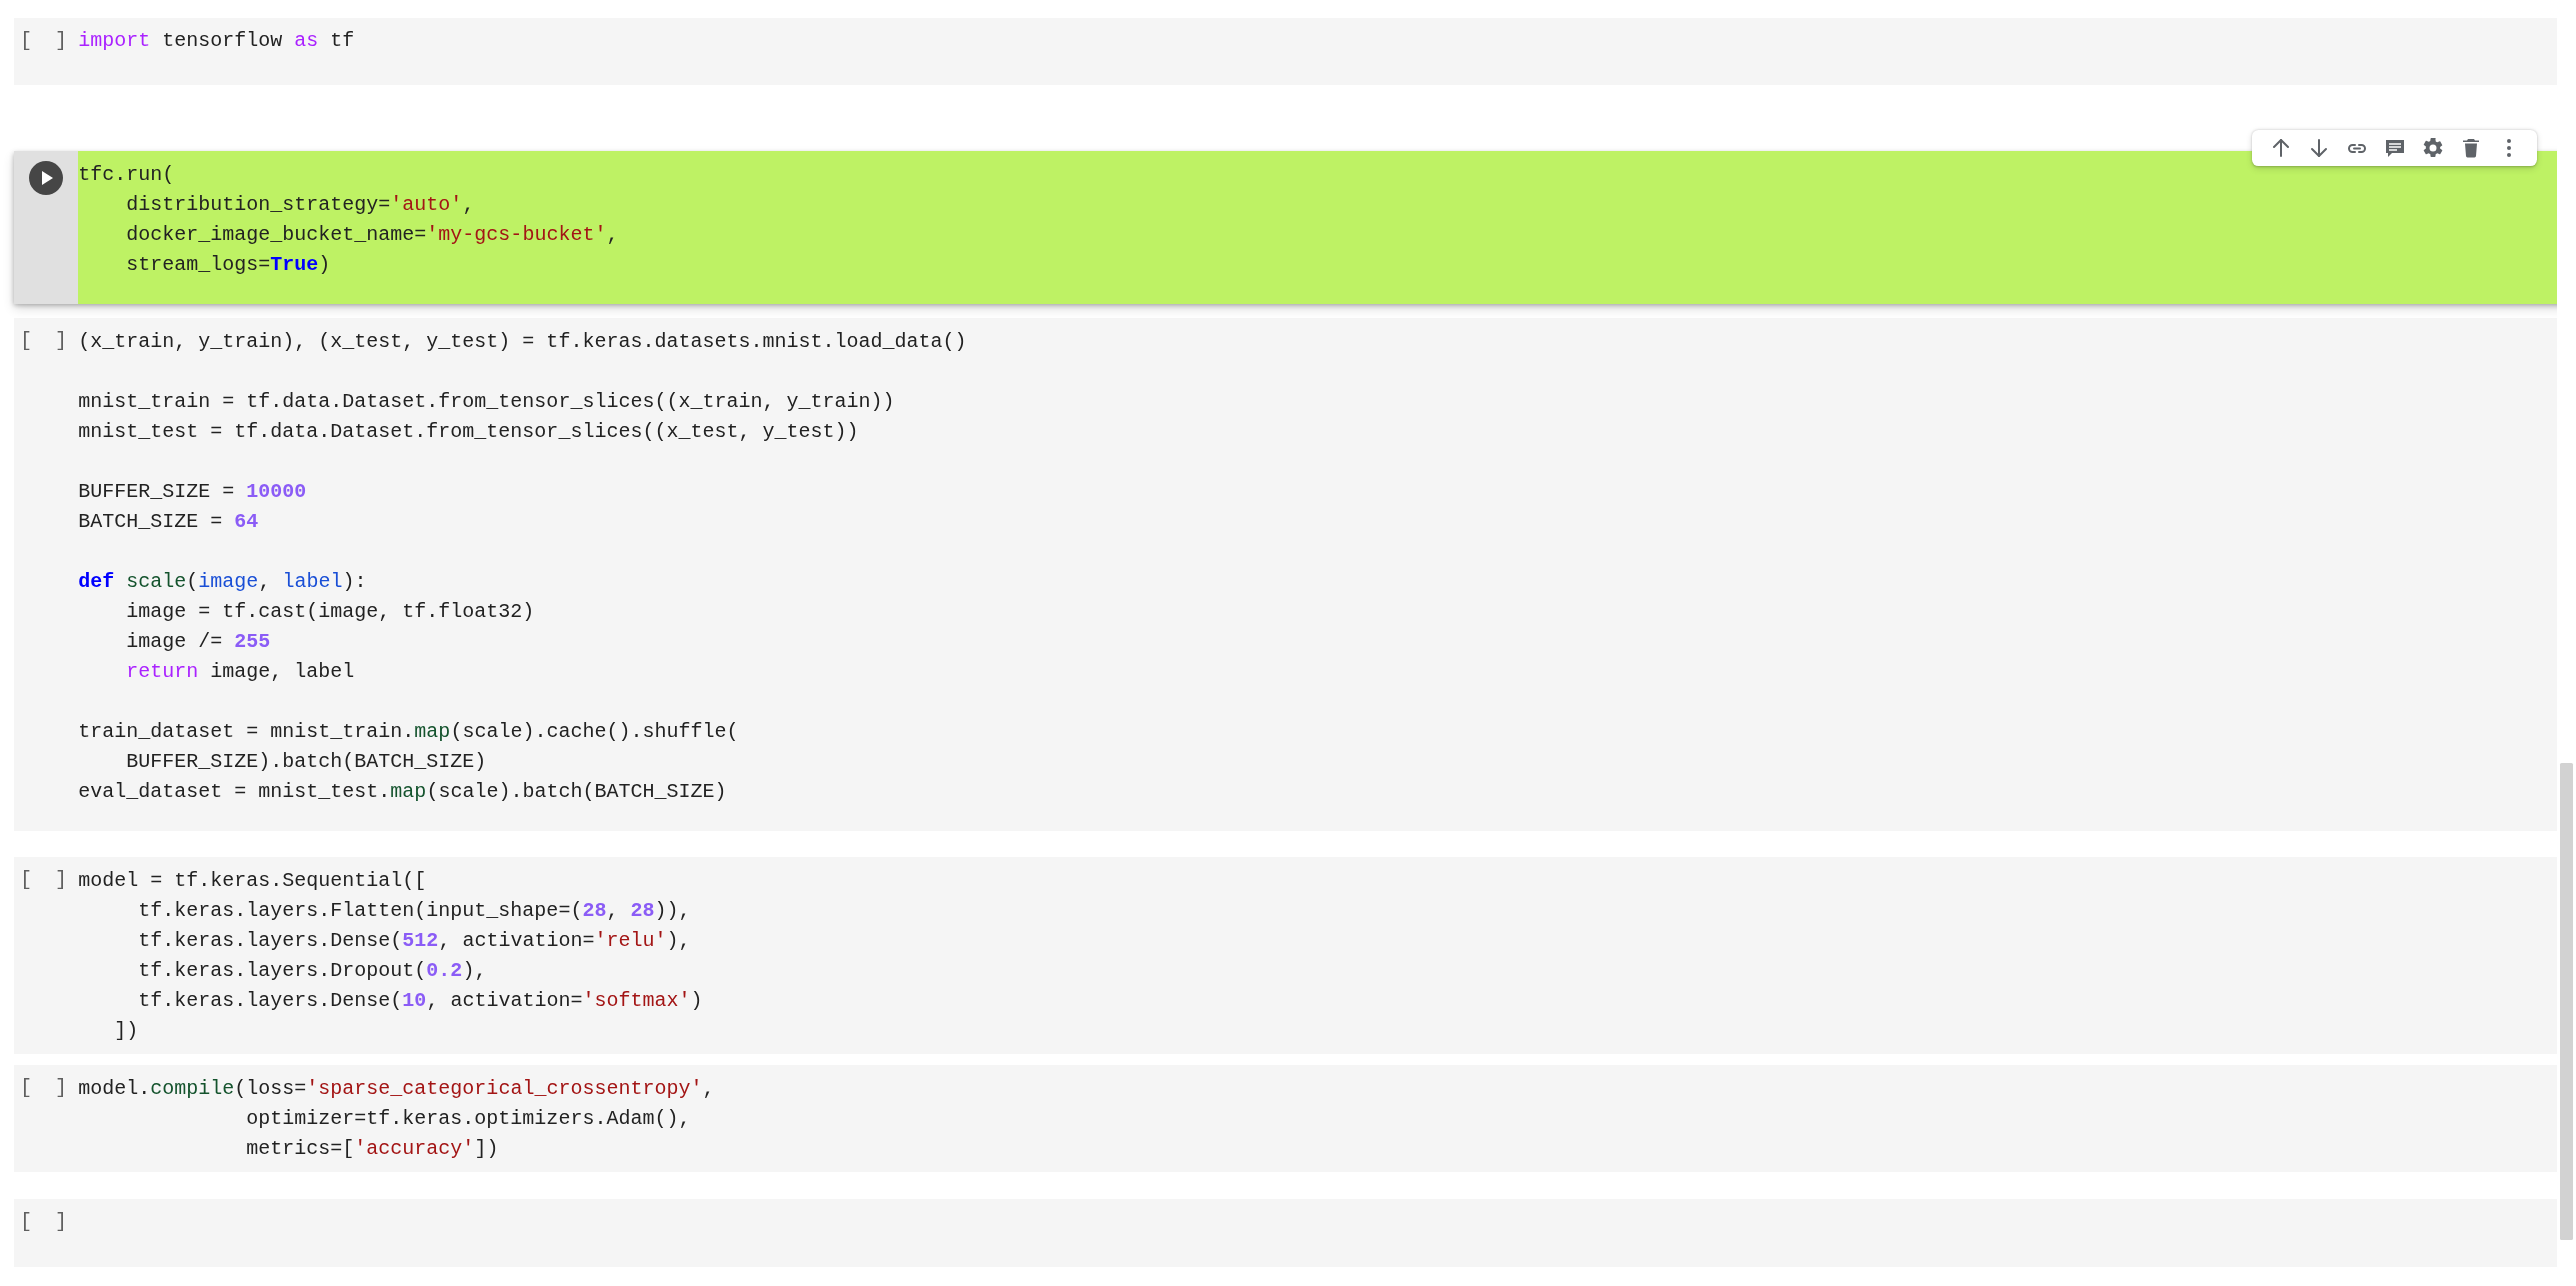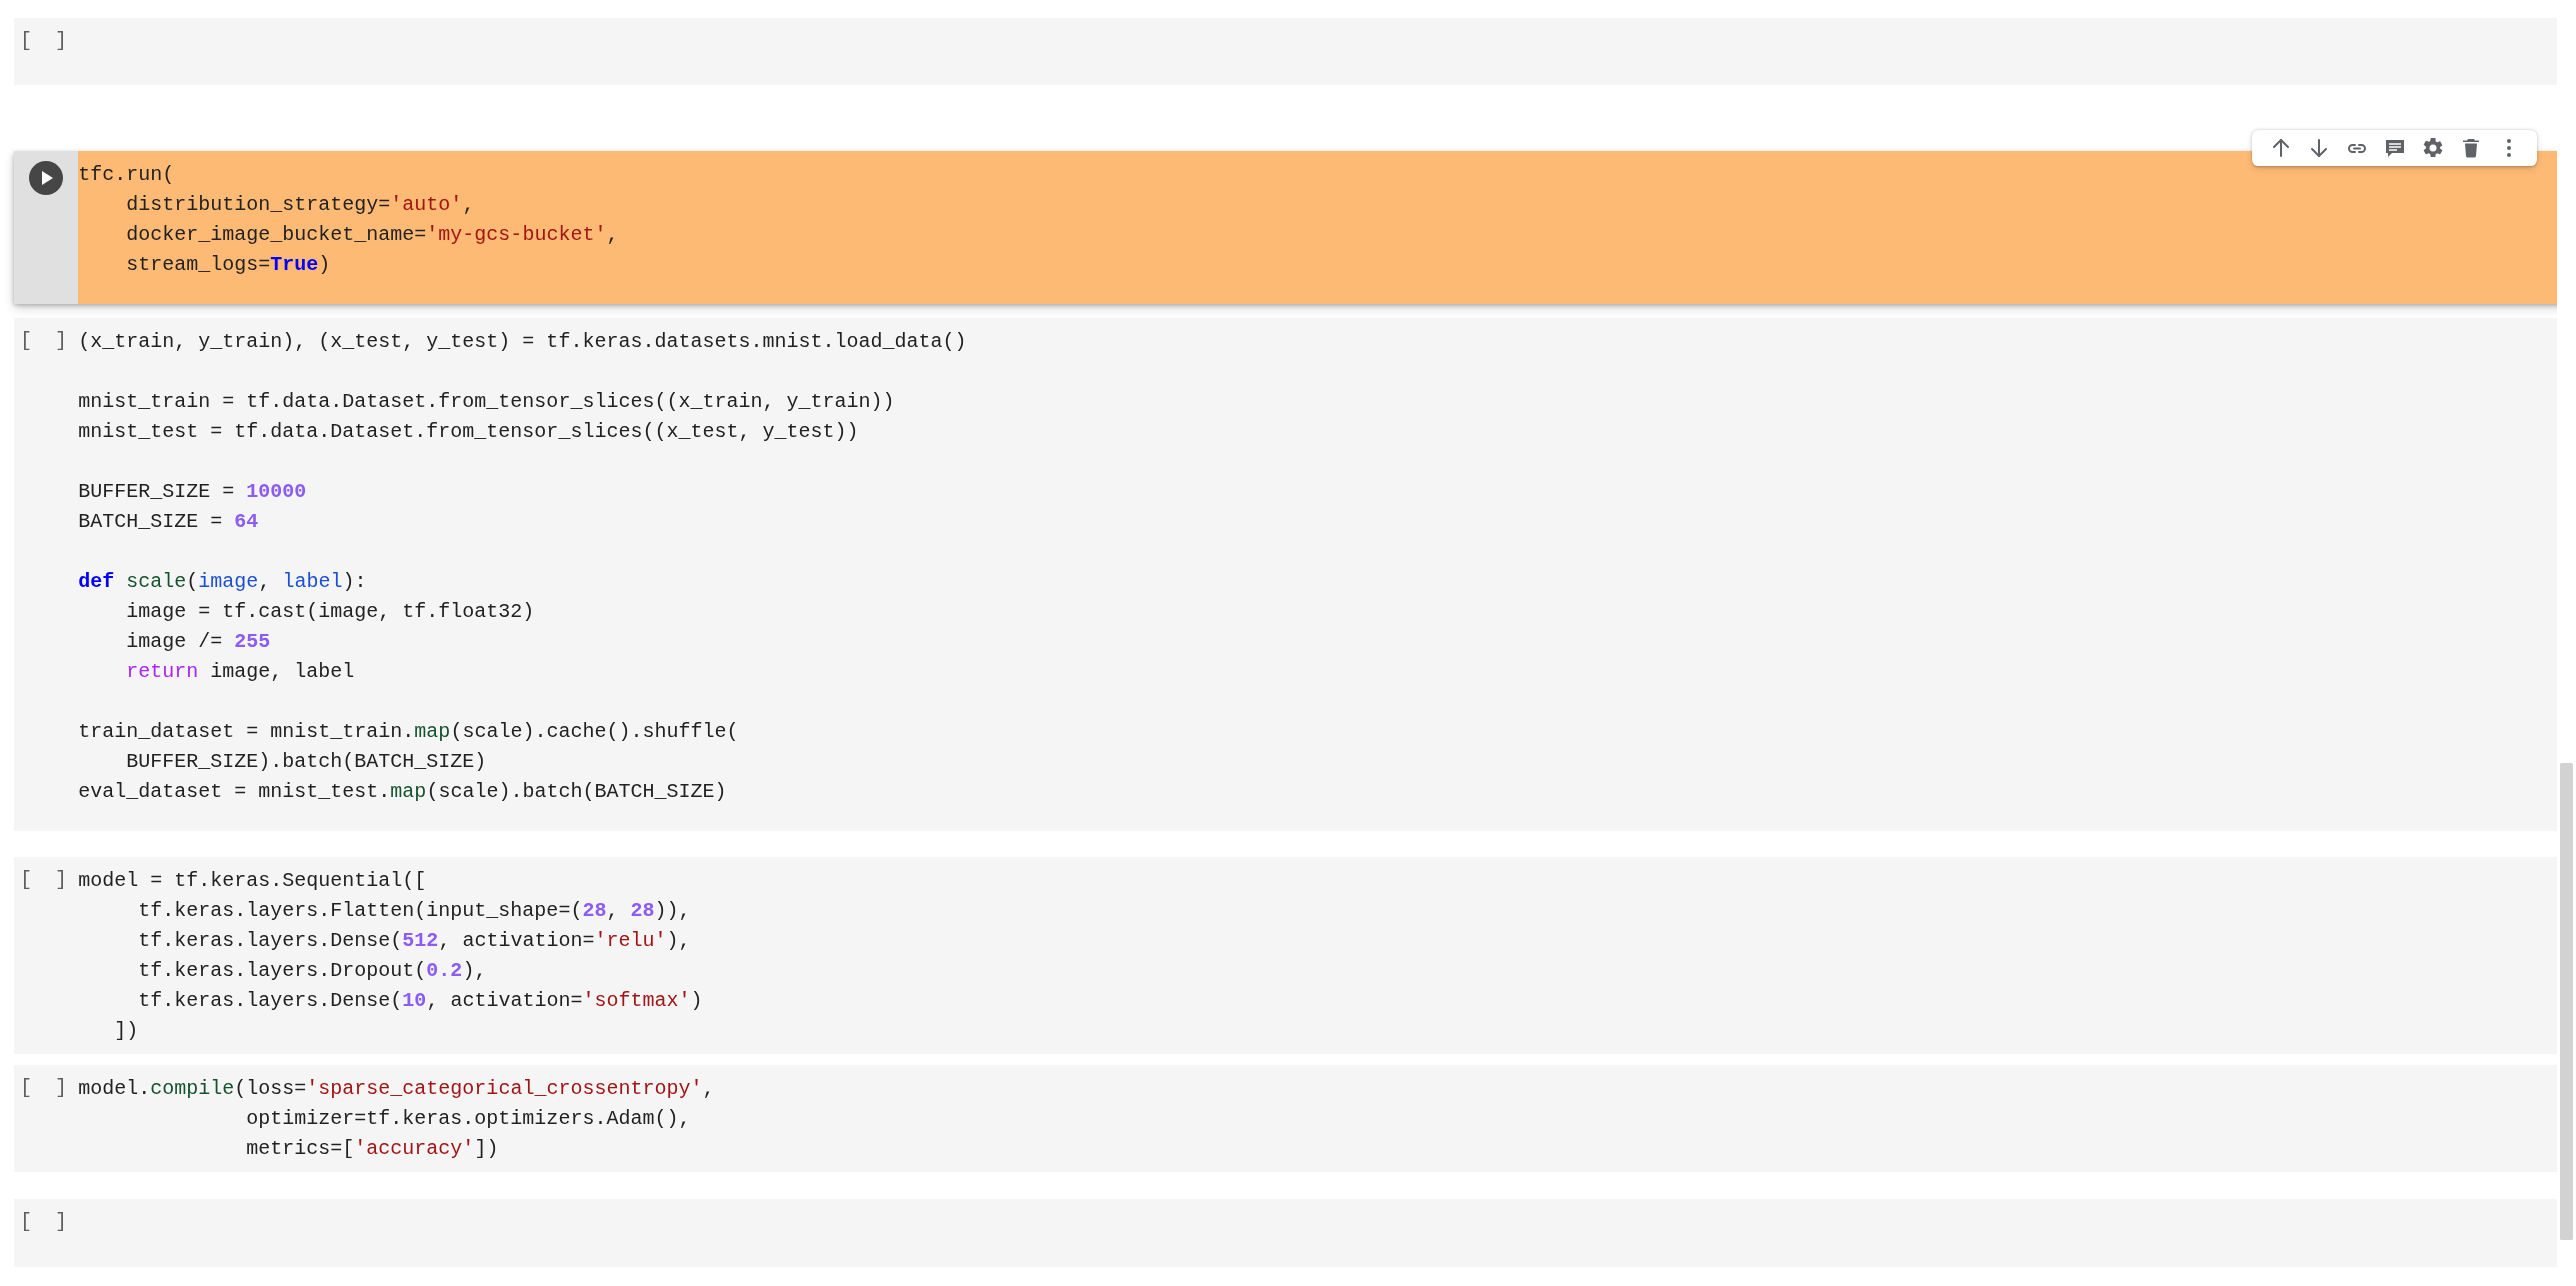--- a/index.html
+++ b/index.html
@@ -50,21 +50,21 @@
     color: #222222;
     white-space: pre;
     padding: 8.7px 0 8.7px 0;
     tab-size: 4;
   }
 
   
   .cell.active {
     left: 14.3px;
     right: 4px;
-    background: #fdba74;
+    background: #bef264;
     box-shadow: 0 1.6px 4.8px rgba(0,0,0,0.28), 0 4.8px 11px rgba(0,0,0,0.14);
     z-index: 5;
   }
   .cell.active .gutter {
     background: #e0e0e0;
     align-self: stretch;
     padding-top: 0;
     display: flex;
     align-items: flex-start;
     justify-content: center;
@@ -144,21 +144,21 @@
   }
 </style>
 </head>
 <body>
 
 <div id="notebook">
 
   <div id="cells-root">
       <div class="cell" style="top: 17.5px; min-height: 67px;">
         <div class="gutter">[ ]</div>
-        <div class="code"></div>
+        <div class="code"><div><span class="kw">import</span><span class="plain"> tensorflow </span><span class="kw">as</span><span class="plain"> tf</span></div></div>
       </div>
       <div class="cell active" style="top: 151px; min-height: 153px;">
         <div class="gutter">
           <div class="run-button">
             <div class="tri"></div>
           </div>
         </div>
         <div class="code"><div><span class="plain">tfc.run(</span></div><div><span class="plain">    distribution_strategy=</span><span class="str">'auto'</span><span class="plain">,</span></div><div><span class="plain">    docker_image_bucket_name=</span><span class="str">'my-gcs-bucket'</span><span class="plain">,</span></div><div><span class="plain">    stream_logs=</span><span class="kw2">True</span><span class="plain">)</span></div></div>
       </div>
       <div class="cell" style="top: 318px; min-height: 513px;">

